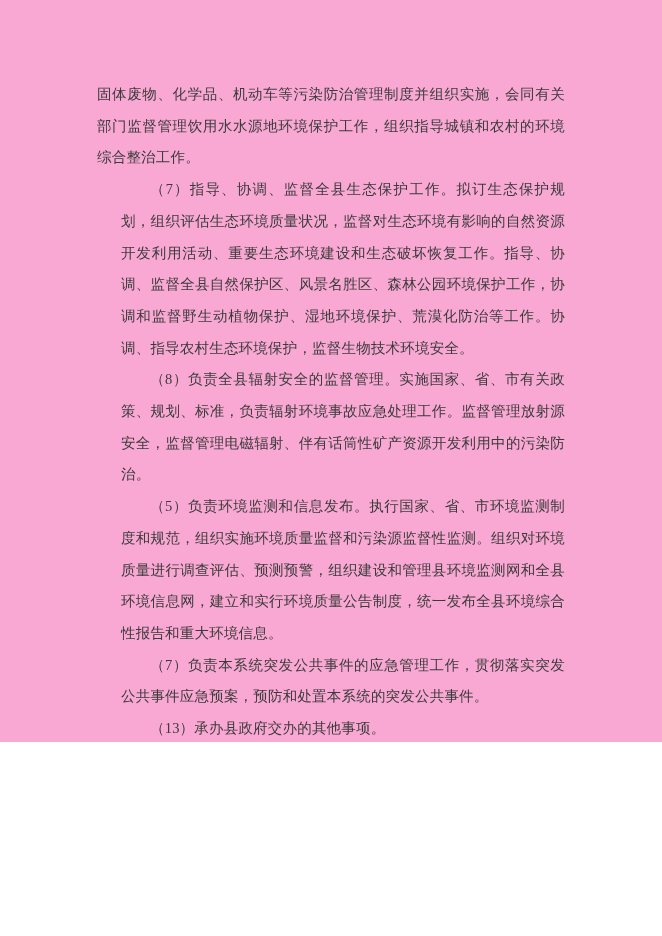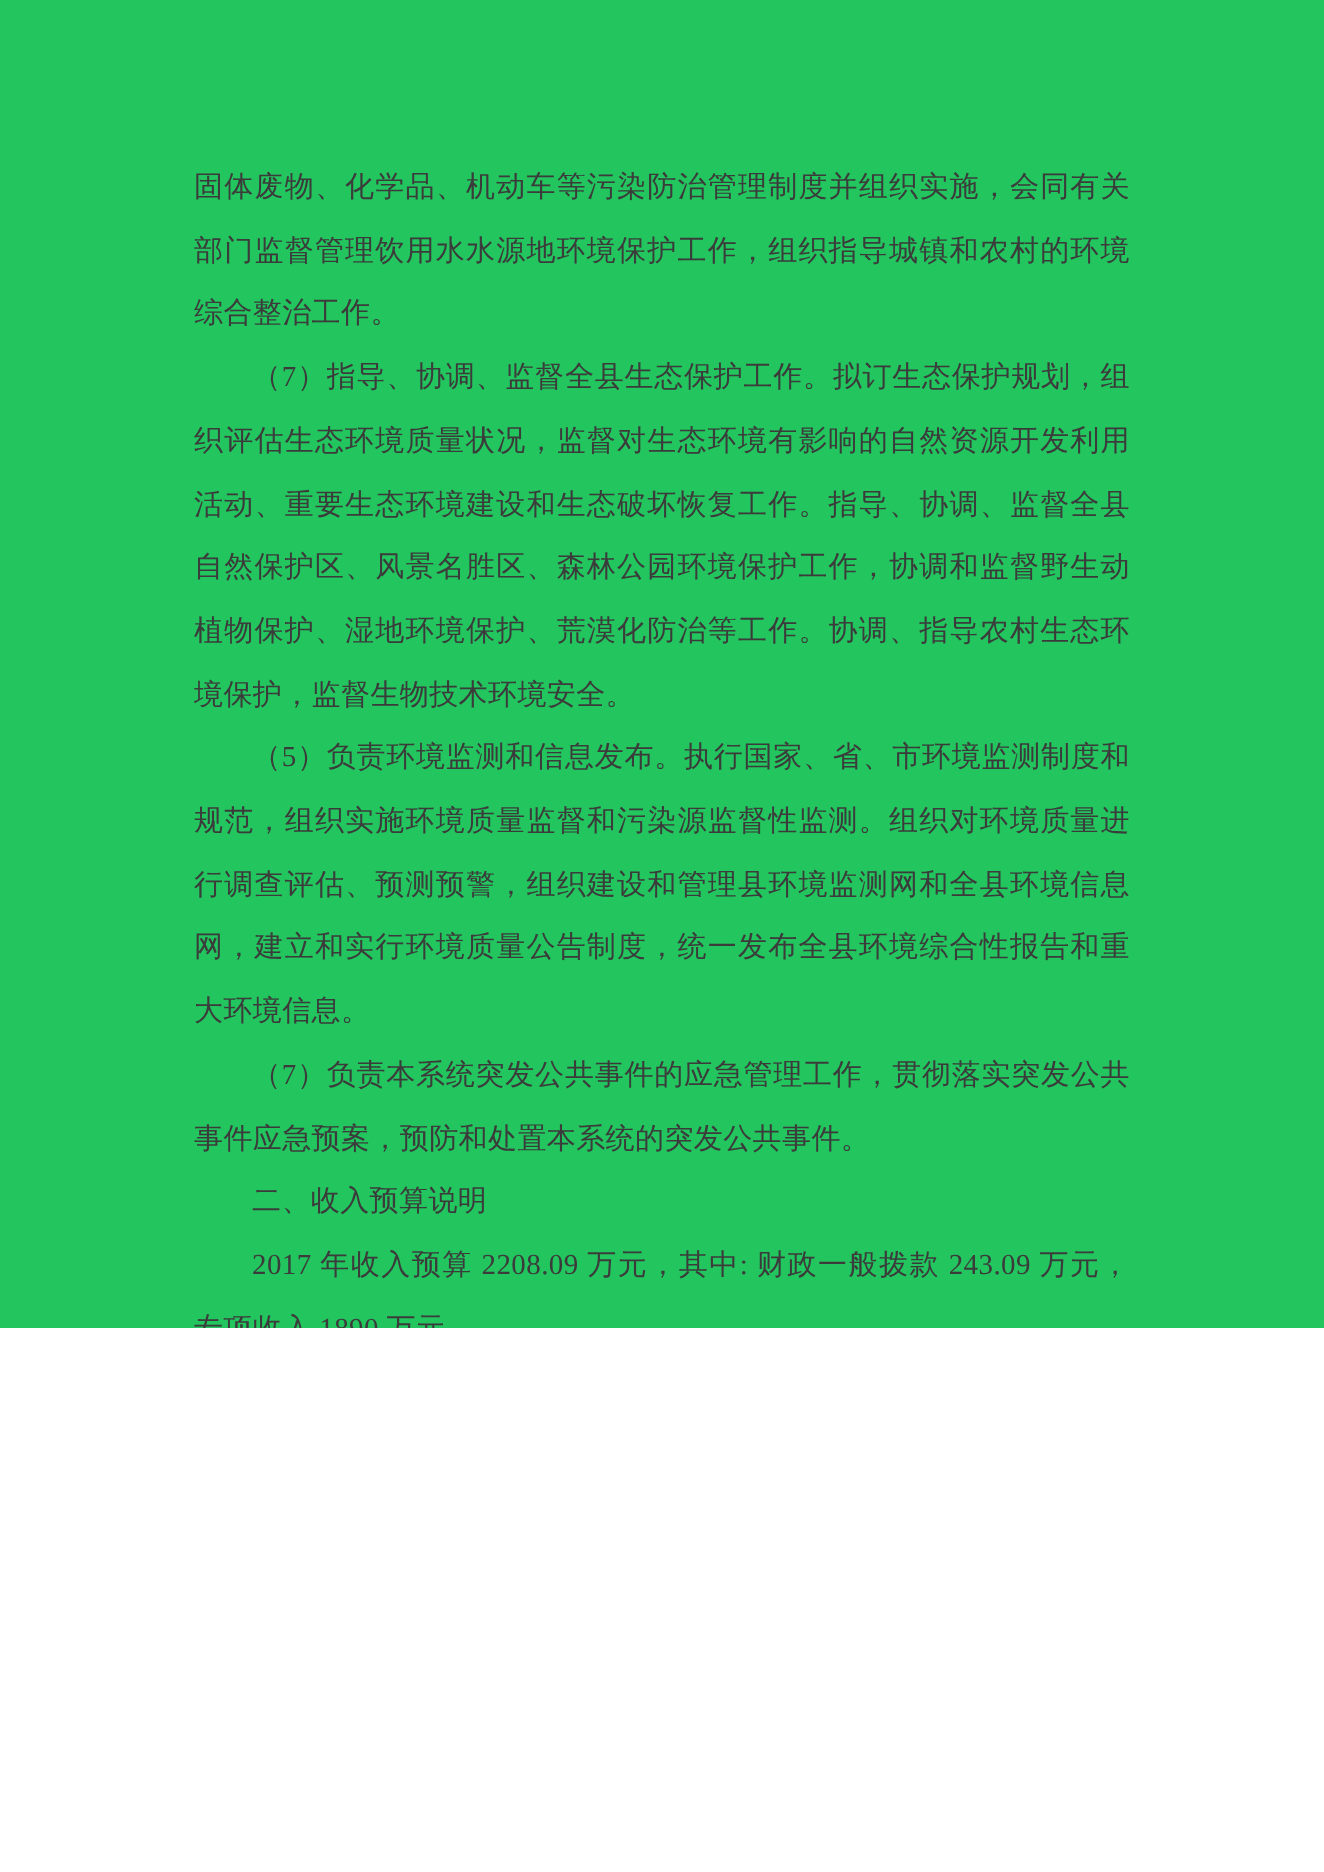--- a/index.html
+++ b/index.html
@@ -4,23 +4,23 @@
 <style>
   * { box-sizing: border-box; }
   html, body {
     margin: 0;
     padding: 0;
     background: #ffffff;
   }
   .page {
     position: relative;
     width: 662px;
-    height: 664px;
+    height: 742px;
     margin: 0 auto;
-    background: #22c55e;
+    background: #f9a8d4;
     overflow: hidden;
     font-family: "Liberation Serif", "DejaVu Serif", serif;
     text-decoration: underline;
   }
   .content {
     position: absolute;
     top: 79px;
     left: 97px;
     width: 468px;
     color: #3b3b3b;
@@ -28,27 +28,30 @@
     line-height: 31.7px;
     text-align: justify;
     letter-spacing: 0.2px;
   }
   .content p {
     margin: 0;
     padding: 0;
   }
   .content p.indent {
     text-indent: 2em;
+    margin-left: 24px;
   }
 </style>
 </head>
 <body>
 
 <div class="page">
   <div class="content">
     <p class="para">固体废物、化学品、机动车等污染防治管理制度并组织实施，会同有关部门监督管理饮用水水源地环境保护工作，组织指导城镇和农村的环境综合整治工作。</p>
     <p class="para indent">（7）指导、协调、监督全县生态保护工作。拟订生态保护规划，组织评估生态环境质量状况，监督对生态环境有影响的自然资源开发利用活动、重要生态环境建设和生态破坏恢复工作。指导、协调、监督全县自然保护区、风景名胜区、森林公园环境保护工作，协调和监督野生动植物保护、湿地环境保护、荒漠化防治等工作。协调、指导农村生态环境保护，监督生物技术环境安全。</p>
+    <p class="para indent">（8）负责全县辐射安全的监督管理。实施国家、省、市有关政策、规划、标准，负责辐射环境事故应急处理工作。监督管理放射源安全，监督管理电磁辐射、伴有话筒性矿产资源开发利用中的污染防治。</p>
     <p class="para indent">（5）负责环境监测和信息发布。执行国家、省、市环境监测制度和规范，组织实施环境质量监督和污染源监督性监测。组织对环境质量进行调查评估、预测预警，组织建设和管理县环境监测网和全县环境信息网，建立和实行环境质量公告制度，统一发布全县环境综合性报告和重大环境信息。</p>
     <p class="para indent">（7）负责本系统突发公共事件的应急管理工作，贯彻落实突发公共事件应急预案，预防和处置本系统的突发公共事件。</p>
+    <p class="para indent">（13）承办县政府交办的其他事项。</p>
     <p class="para indent">二、收入预算说明</p>
     <p class="para indent">2017 年收入预算 2208.09 万元，其中: 财政一般拨款 243.09 万元，专项收入 1890 万元，</p>
   </div>
 </div>
 
 </body></html>

